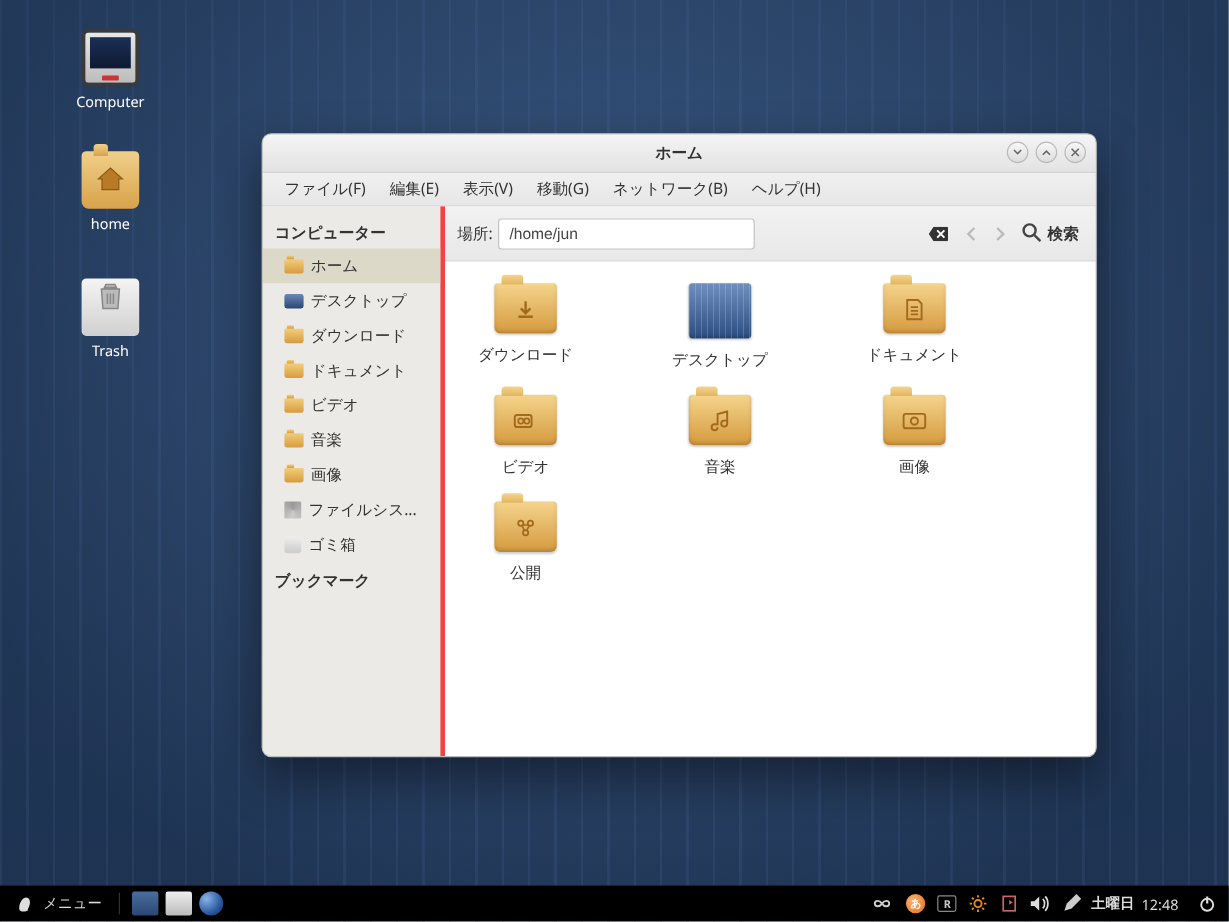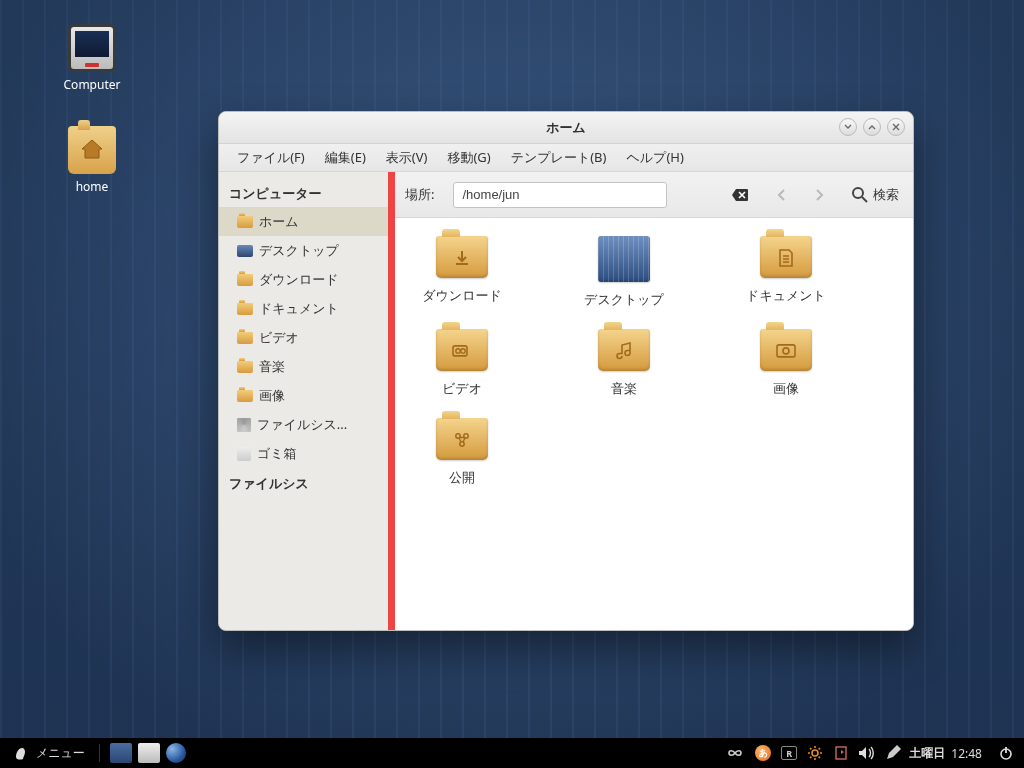--- a/index.html
+++ b/index.html
@@ -51,41 +51,41 @@
     font-size: 13px; font-weight: 600; color: #333;
   }
   .win-buttons { position: absolute; right: 8px; top: 6px; display: flex; gap: 6px;}
   .win-btn { width: 18px; height: 18px; border-radius: 50%; background: linear-gradient(#f8f8f8,#dcdcdc); border:1px solid #bbb; display:flex;align-items:center;justify-content:center; font-size:10px; color:#555; cursor:pointer;}
   .menubar {
     height: 28px; background: linear-gradient(#f0f0f0,#e6e6e6); border-bottom: 1px solid #d6d6d6;
     display:flex; align-items:center; padding: 0 8px; font-size: 13px; color:#333;
   }
   .menu-item { padding: 4px 10px; cursor:pointer; border-radius:3px;}
   .body { flex:1; display:flex; min-height:0;}
-  .sidebar { width: 176px; background:#eceae6; border-right:7px solid #ef4444; padding: 6px 0; font-size:13px; color:#333; overflow:auto;}
+  .sidebar { width: 152px; background:#eceae6; border-right:4px solid #ef4444; padding: 6px 0; font-size:13px; color:#333; overflow:auto;}
   .side-header { font-weight:700; padding:6px 10px 4px; color:#333;}
   .side-item { display:flex; align-items:center; gap:6px; padding:5px 10px 5px 18px; cursor:pointer; white-space:nowrap; overflow:hidden; text-overflow:ellipsis;}
   .side-item.selected { background:#dcd9c9;}
   .side-item .ficon { width:16px; height:12px; background:linear-gradient(#f2cd7b,#d79b3f); border-radius:1px 1px 2px 2px; position:relative; flex-shrink:0;}
   .side-item .ficon::before{content:"";position:absolute;top:-3px;left:2px;width:6px;height:3px;background:linear-gradient(#f2cd7b,#d79b3f);border-radius:1px 1px 0 0;}
   .side-item .dicon { width:16px; height:12px; background:linear-gradient(#6a88b8,#2a4772); border-radius:2px; flex-shrink:0;}
   .side-item .gicon { width:14px; height:14px; background:conic-gradient(#999,#ccc,#999); border-radius:1px; flex-shrink:0;}
   .side-item .ticon { width:14px; height:14px; background:linear-gradient(#eee,#ccc); border-radius:2px; flex-shrink:0;}
   .side-item .nicon { width:16px; height:12px; background:#333; border-radius:2px; flex-shrink:0; position:relative;}
   .side-item .nicon::after{content:"";position:absolute;right:-2px;bottom:-2px;width:8px;height:6px;background:#5a7;border-radius:1px;}
 
   .main { flex:1; display:flex; flex-direction:column;}
-  .toolbar { height:46px; background:linear-gradient(#f2f2f2,#e8e8e8); border-bottom:1px solid #d6d6d6; display:flex; align-items:center; padding:0 10px; gap:19px; font-size:13px;}
+  .toolbar { height:46px; background:linear-gradient(#f2f2f2,#e8e8e8); border-bottom:1px solid #d6d6d6; display:flex; align-items:center; padding:0 10px; gap:5px; font-size:13px;}
   .loc-label { color:#333;}
   .loc-input { flex:1; height:26px; border:1px solid #c3c3c3; border-radius:3px; background:#fff; padding:0 28px 0 8px; font-size:13px; color:#444; position:relative;}
   .loc-wrap { position:relative; flex:1;}
   .clear-btn { position:absolute; right:6px; top:50%; transform:translateY(-50%); width:16px; height:14px; cursor:pointer; display:flex; align-items:center; justify-content:center;}
   .nav-btn { width:18px; height:18px; display:flex;align-items:center;justify-content:center; color:#888; cursor:pointer;}
   .nav-btn.disabled{opacity:.5;}
-  .search { display:flex; align-items:center; gap:4px; color:#333; cursor:pointer; padding:4px;}
+  .search { display:flex; align-items:flex-start; gap:4px; color:#333; cursor:pointer; padding:4px;font-weight:bold;}
   .search svg { color:#555;}
   .iconview { flex:1; background:#fff; padding: 18px 12px; display:flex; flex-wrap:wrap; align-content:flex-start; gap: 20px 52px;}
   .fv-item { width:110px; text-align:center; font-size:13px; color:#333; cursor:pointer;}
   .folder-icn { width:52px; height:42px; margin:0 auto 8px; background:linear-gradient(#f4d48c,#d59a3e); border-radius:3px 3px 5px 5px; position:relative; box-shadow: inset 0 -2px 3px rgba(0,0,0,.15), 0 1px 2px rgba(0,0,0,.2);}
   .folder-icn::before{content:"";position:absolute;top:-7px;left:6px;width:18px;height:8px;background:linear-gradient(#f4d48c,#e3b560);border-radius:3px 3px 0 0;}
   .folder-icn svg { position:absolute; left:50%; top:50%; transform:translate(-50%,-45%);}
   .folder-desktop { background: linear-gradient(#6f8fbf 0%, #2c4d80 100%); border-radius:3px; width:52px; height:46px;}
   .folder-desktop::before{display:none;}
   .folder-desktop::after{content:"";position:absolute;inset:0;background:repeating-linear-gradient(90deg, rgba(255,255,255,.18) 0 1px, transparent 1px 5px);}
 
@@ -115,20 +115,29 @@
       <svg width="24" height="22" viewBox="0 0 24 22">
           <path d="M12 2 L22 11 H19 V20 H5 V11 H2 Z" fill="#b97a28" stroke="#8a5a18"></path>
         </svg>
     </div>
     <div>home</div>
   </div>
   <div class="desk-icon icon-computer">
     <div class="img"></div>
     <div>Computer</div>
   </div>
+  <div class="desk-icon icon-trash">
+    <div class="img">
+      <svg width="30" height="30" viewBox="0 0 24 24">
+          <path d="M6 7h12l-1 13H7zM9 4h6l1 2H8z" fill="#bbb" stroke="#888"></path>
+          <path d="M10 10v7M12 10v7M14 10v7" stroke="#888"></path>
+        </svg>
+    </div>
+    <div>Trash</div>
+  </div>
 
   <div class="window">
     <div class="titlebar">
       <span>ホーム</span>
       <div class="win-buttons">
         <div class="win-btn">
             <svg width="10" height="10" viewBox="0 0 10 10">
               <path d="M2 7 L5 4 L8 7" fill="none" stroke="#666" stroke-width="1.3" transform="rotate(180 5 5)"></path>
             </svg>
           </div>
@@ -143,21 +152,21 @@
             </svg>
           </div>
       </div>
     </div>
 
     <div class="menubar">
       <div class="menu-item">ファイル(F)</div>
       <div class="menu-item">編集(E)</div>
       <div class="menu-item">表示(V)</div>
       <div class="menu-item">移動(G)</div>
-      <div class="menu-item">テンプレート(B)</div>
+      <div class="menu-item">ネットワーク(B)</div>
       <div class="menu-item">ヘルプ(H)</div>
     </div>
 
     <div class="body">
       <div class="sidebar">
         <div class="side-header">コンピューター</div>
         <div class="side-item selected">
             <span class="ficon"></span>
             <span>ホーム</span>
           </div>
@@ -186,21 +195,21 @@
             <span>画像</span>
           </div>
         <div class="side-item">
             <span class="gicon"></span>
             <span>ファイルシス...</span>
           </div>
         <div class="side-item">
             <span class="ticon"></span>
             <span>ゴミ箱</span>
           </div>
-        <div class="side-header">ファイルシス</div>
+        <div class="side-header">ブックマーク</div>
       </div>
 
       <div class="main">
         <div class="toolbar">
           <span class="loc-label">場所:</span>
           <div class="loc-wrap">
             <input class="loc-input" value="/home/jun" style="">
             <div class="clear-btn">
               <svg width="16" height="12" viewBox="0 0 16 12">
                   <path d="M4 0 H15 a1 1 0 0 1 1 1 V11 a1 1 0 0 1 -1 1 H4 L0 6 Z" fill="#333"></path>

